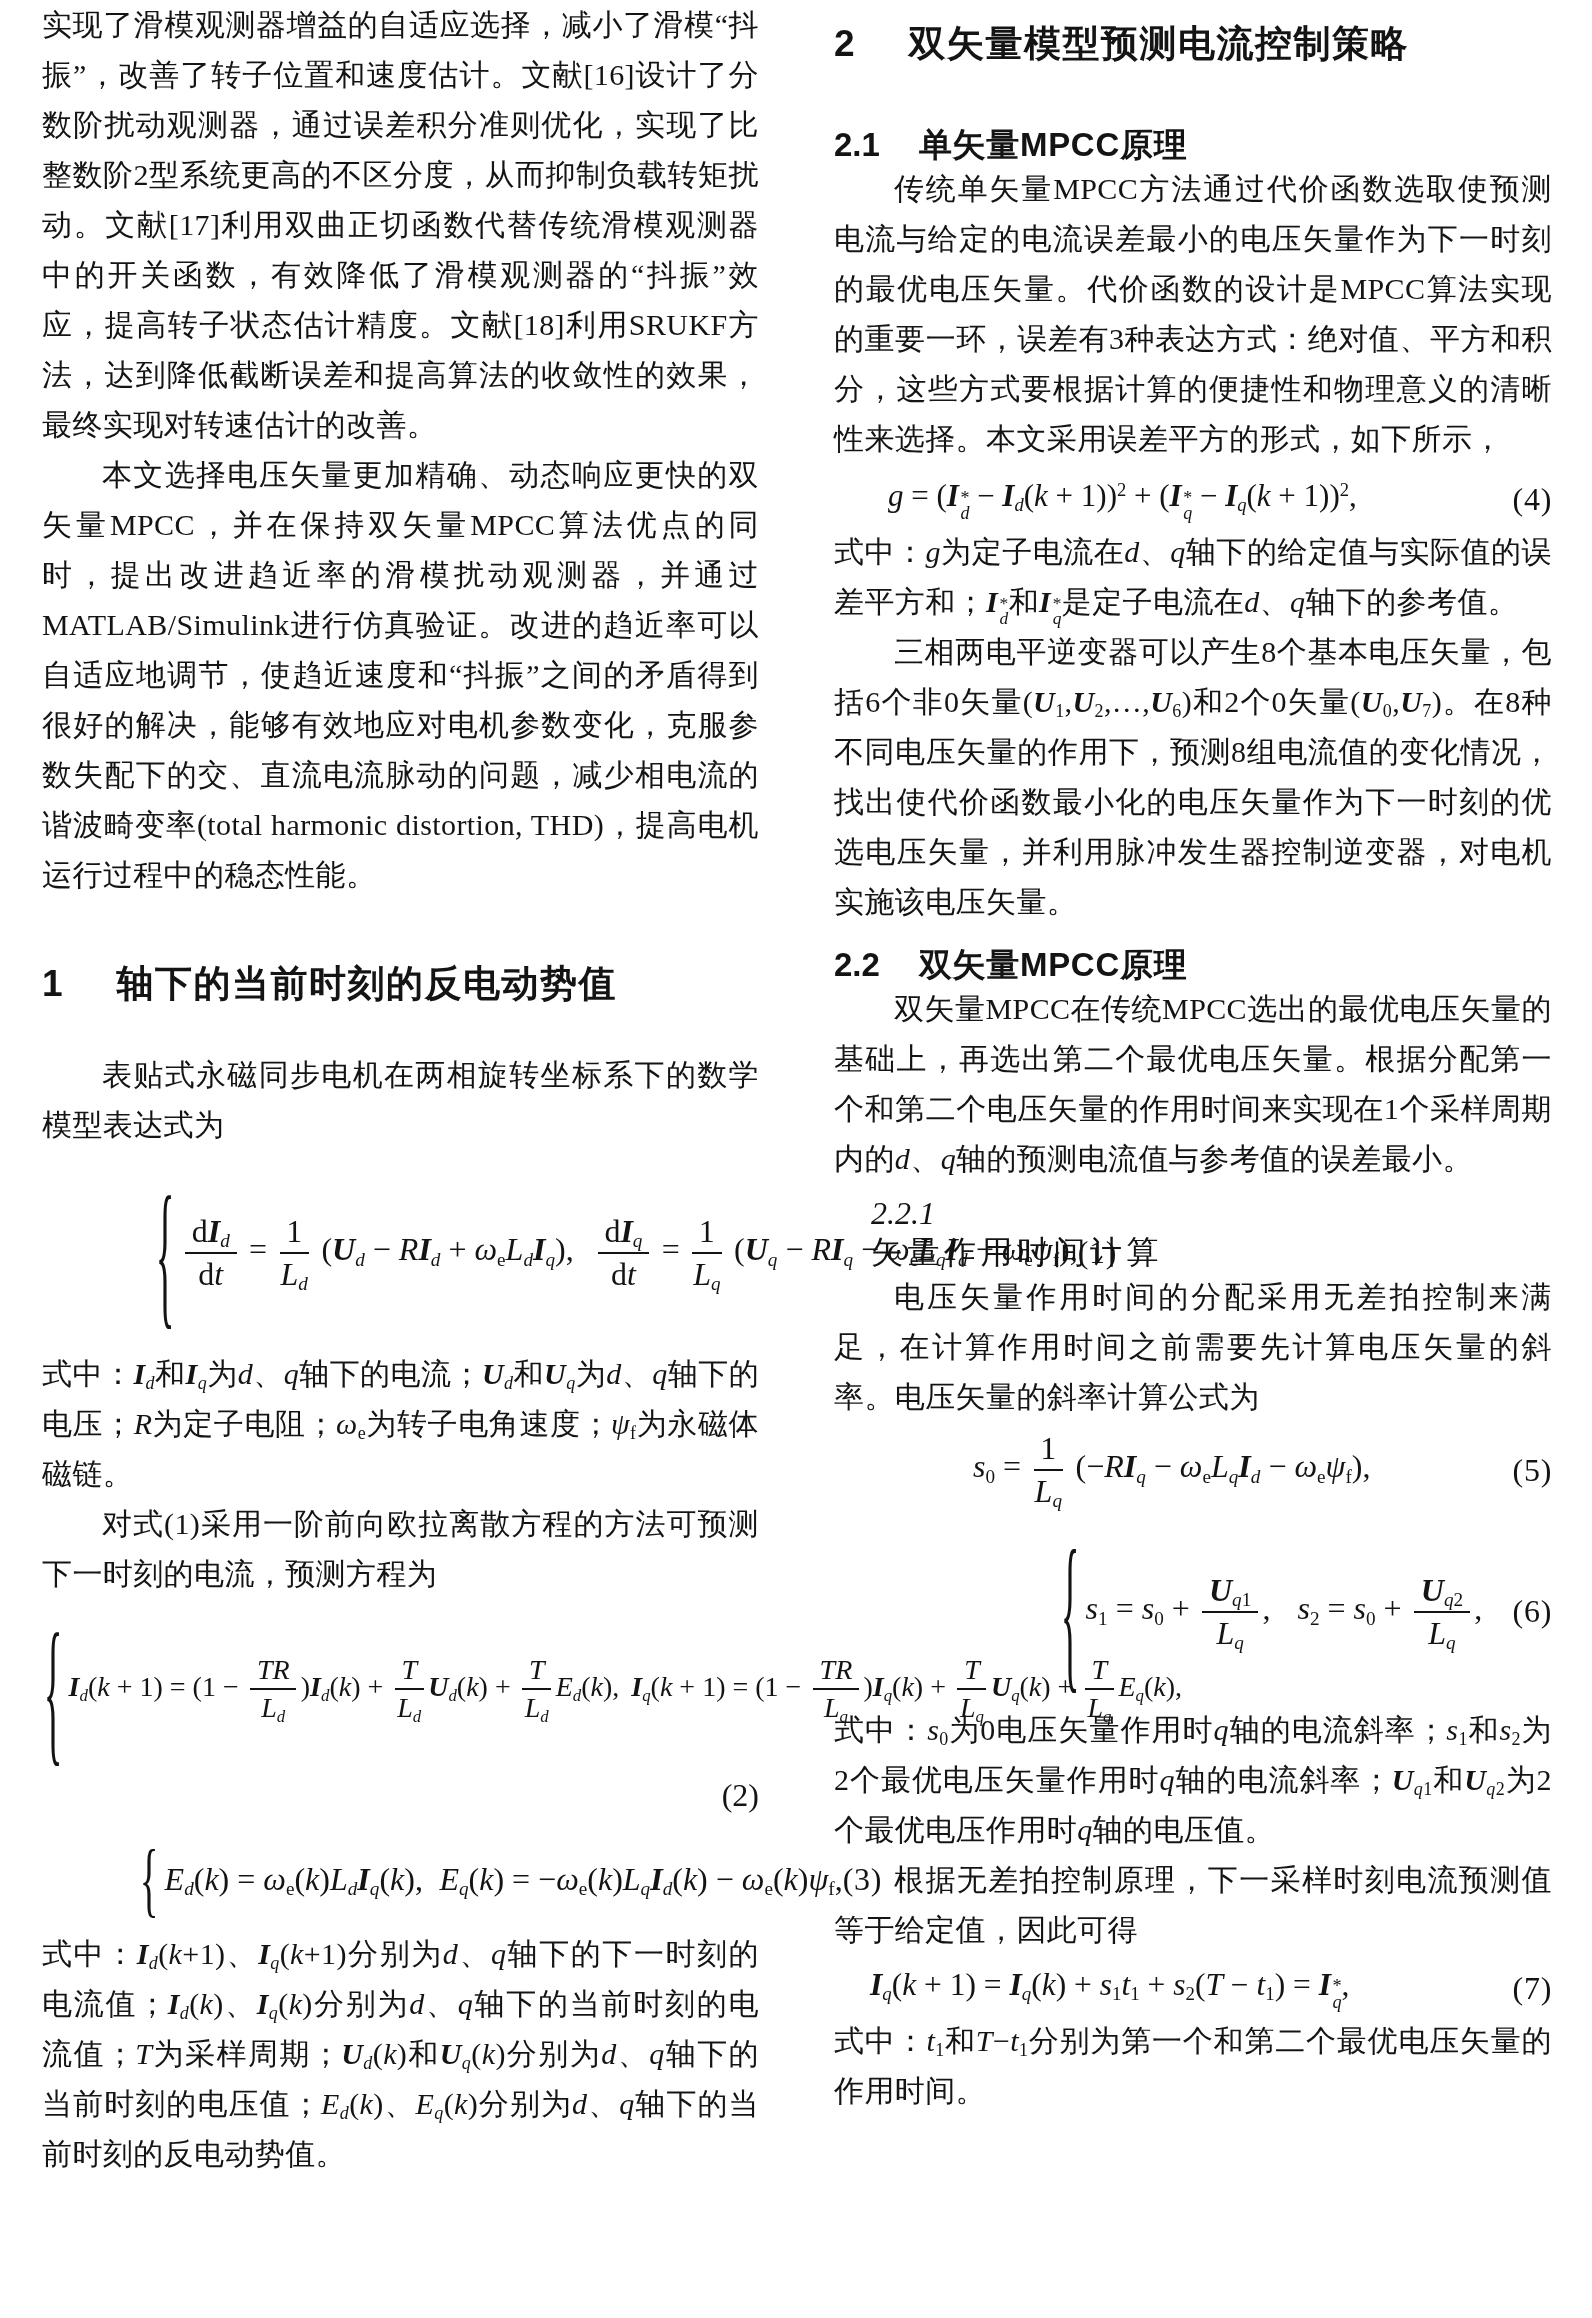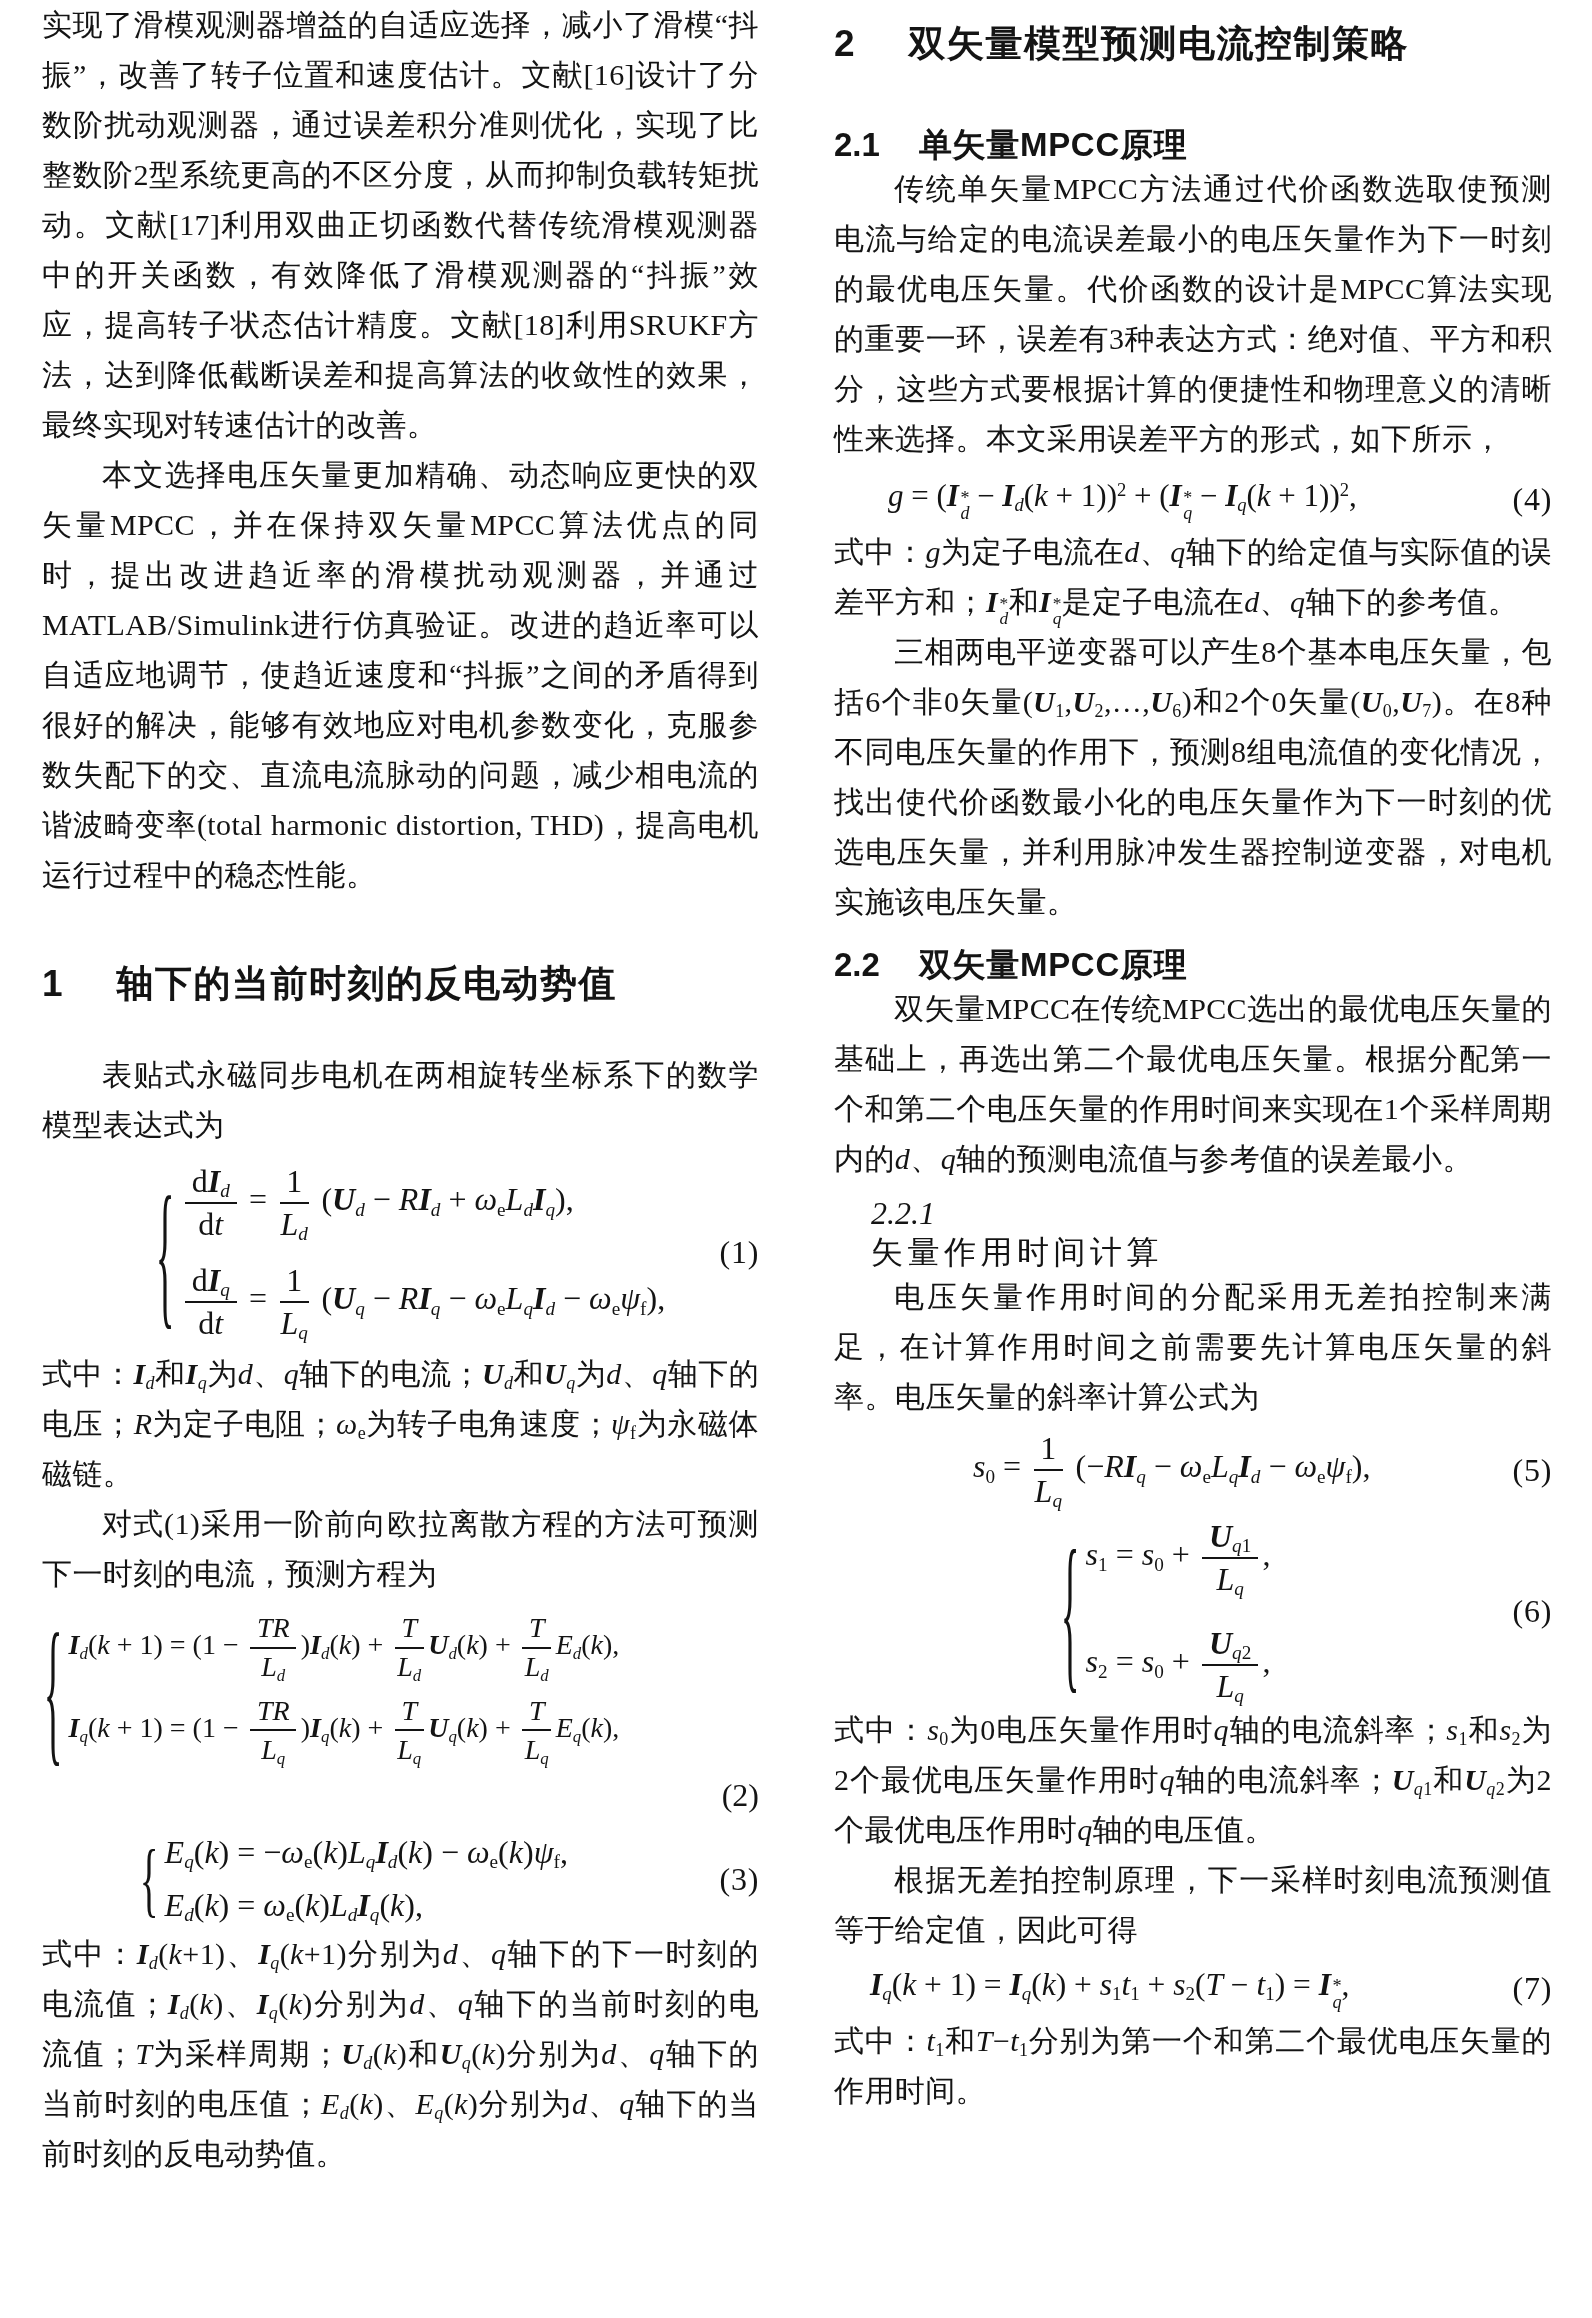--- a/index.html
+++ b/index.html
@@ -61,21 +61,21 @@
   sup{font-size:0.60em;line-height:0;vertical-align:0.55em;}
   .fr{display:inline-block;vertical-align:middle;text-align:center;margin:0 4.5px;line-height:1.15;}
   .fr .nu{display:block;border-bottom:2.2px solid #141414;padding:0 6.7px 2.2px 6.7px;}
   .fr .de{display:block;padding-top:2.2px;}
   .ss{display:inline-block;vertical-align:-0.42em;line-height:0.9;text-align:left;margin-left:1.5px;}
   .ss .s1{display:block;font-size:0.58em;line-height:0.85;}
   .ss .s2{display:block;font-size:0.58em;line-height:0.85;font-style:italic;}
 
   
   .eq{display:flex;align-items:center;font-size:32px;white-space:nowrap;}
-  .eq .rows{display:flex;flex-direction:column;}
+  .eq .rows{display:flex;flex-direction:row;}
   .eq .eqnum{margin-left:auto;font-size:32px;letter-spacing:0.7px;}
   .brc{
     flex:0 0 auto;display:inline-block;
     font-size:46px;font-weight:400;
     transform-origin:50% 50%;
     margin-right:4.5px;
   }
   .brc-35{transform:scale(0.85,3.5);}
   .brc-17{transform:scale(0.85,1.8);}
   .brc-38{transform:scale(0.85,3.8);}
@@ -135,22 +135,22 @@
         <span><span class="bi">I</span><sub><i>d</i></sub>(<i>k</i> + 1) = (1 − <span class="fr"><span class="nu"><i>TR</i></span><span class="de"><i>L</i><sub><i>d</i></sub></span></span>)<span class="bi">I</span><sub><i>d</i></sub>(<i>k</i>) + <span class="fr"><span class="nu"><i>T</i></span><span class="de"><i>L</i><sub><i>d</i></sub></span></span><span class="bi">U</span><sub><i>d</i></sub>(<i>k</i>) + <span class="fr"><span class="nu"><i>T</i></span><span class="de"><i>L</i><sub><i>d</i></sub></span></span><i>E</i><sub><i>d</i></sub>(<i>k</i>),</span>
         <span><span class="bi">I</span><sub><i>q</i></sub>(<i>k</i> + 1) = (1 − <span class="fr"><span class="nu"><i>TR</i></span><span class="de"><i>L</i><sub><i>q</i></sub></span></span>)<span class="bi">I</span><sub><i>q</i></sub>(<i>k</i>) + <span class="fr"><span class="nu"><i>T</i></span><span class="de"><i>L</i><sub><i>q</i></sub></span></span><span class="bi">U</span><sub><i>q</i></sub>(<i>k</i>) + <span class="fr"><span class="nu"><i>T</i></span><span class="de"><i>L</i><sub><i>q</i></sub></span></span><i>E</i><sub><i>q</i></sub>(<i>k</i>),</span>
       </span>
     </div>
     <div class="eq2num">(2)</div>
   </div>
 
   <div class="eq eq3">
     <span class="brc brc-17">{</span>
     <span class="rows">
+      <span><i>E</i><sub><i>d</i></sub>(<i>k</i>) = <i>ω</i><sub>e</sub>(<i>k</i>)<i>L</i><sub><i>d</i></sub><span class="bi">I</span><sub><i>q</i></sub>(<i>k</i>),</span>
       <span><i>E</i><sub><i>q</i></sub>(<i>k</i>) = −<i>ω</i><sub>e</sub>(<i>k</i>)<i>L</i><sub><i>q</i></sub><span class="bi">I</span><sub><i>d</i></sub>(<i>k</i>) − <i>ω</i><sub>e</sub>(<i>k</i>)<i>ψ</i><sub>f</sub>,</span>
-      <span><i>E</i><sub><i>d</i></sub>(<i>k</i>) = <i>ω</i><sub>e</sub>(<i>k</i>)<i>L</i><sub><i>d</i></sub><span class="bi">I</span><sub><i>q</i></sub>(<i>k</i>),</span>
     </span>
     <span class="eqnum">(3)</span>
   </div>
 
   <p class="jp mt18">式中：<span class="bi">I</span><sub><i>d</i></sub>(<i>k</i>+1)、<span class="bi">I</span><sub><i>q</i></sub>(<i>k</i>+1)分别为<i>d</i>、<i>q</i>轴下的下一时刻的电流值；<span class="bi">I</span><sub><i>d</i></sub>(<i>k</i>)、<span class="bi">I</span><sub><i>q</i></sub>(<i>k</i>)分别为<i>d</i>、<i>q</i>轴下的当前时刻的电流值；<i>T</i>为采样周期；<span class="bi">U</span><sub><i>d</i></sub>(<i>k</i>)和<span class="bi">U</span><sub><i>q</i></sub>(<i>k</i>)分别为<i>d</i>、<i>q</i>轴下的当前时刻的电压值；<i>E</i><sub><i>d</i></sub>(<i>k</i>)、<i>E</i><sub><i>q</i></sub>(<i>k</i>)分别为<i>d</i>、<i>q</i>轴下的当前时刻的反电动势值。</p>
 </div>
 
 <div class="col col-right">
 
   <div class="sec-h1 h2-top">

